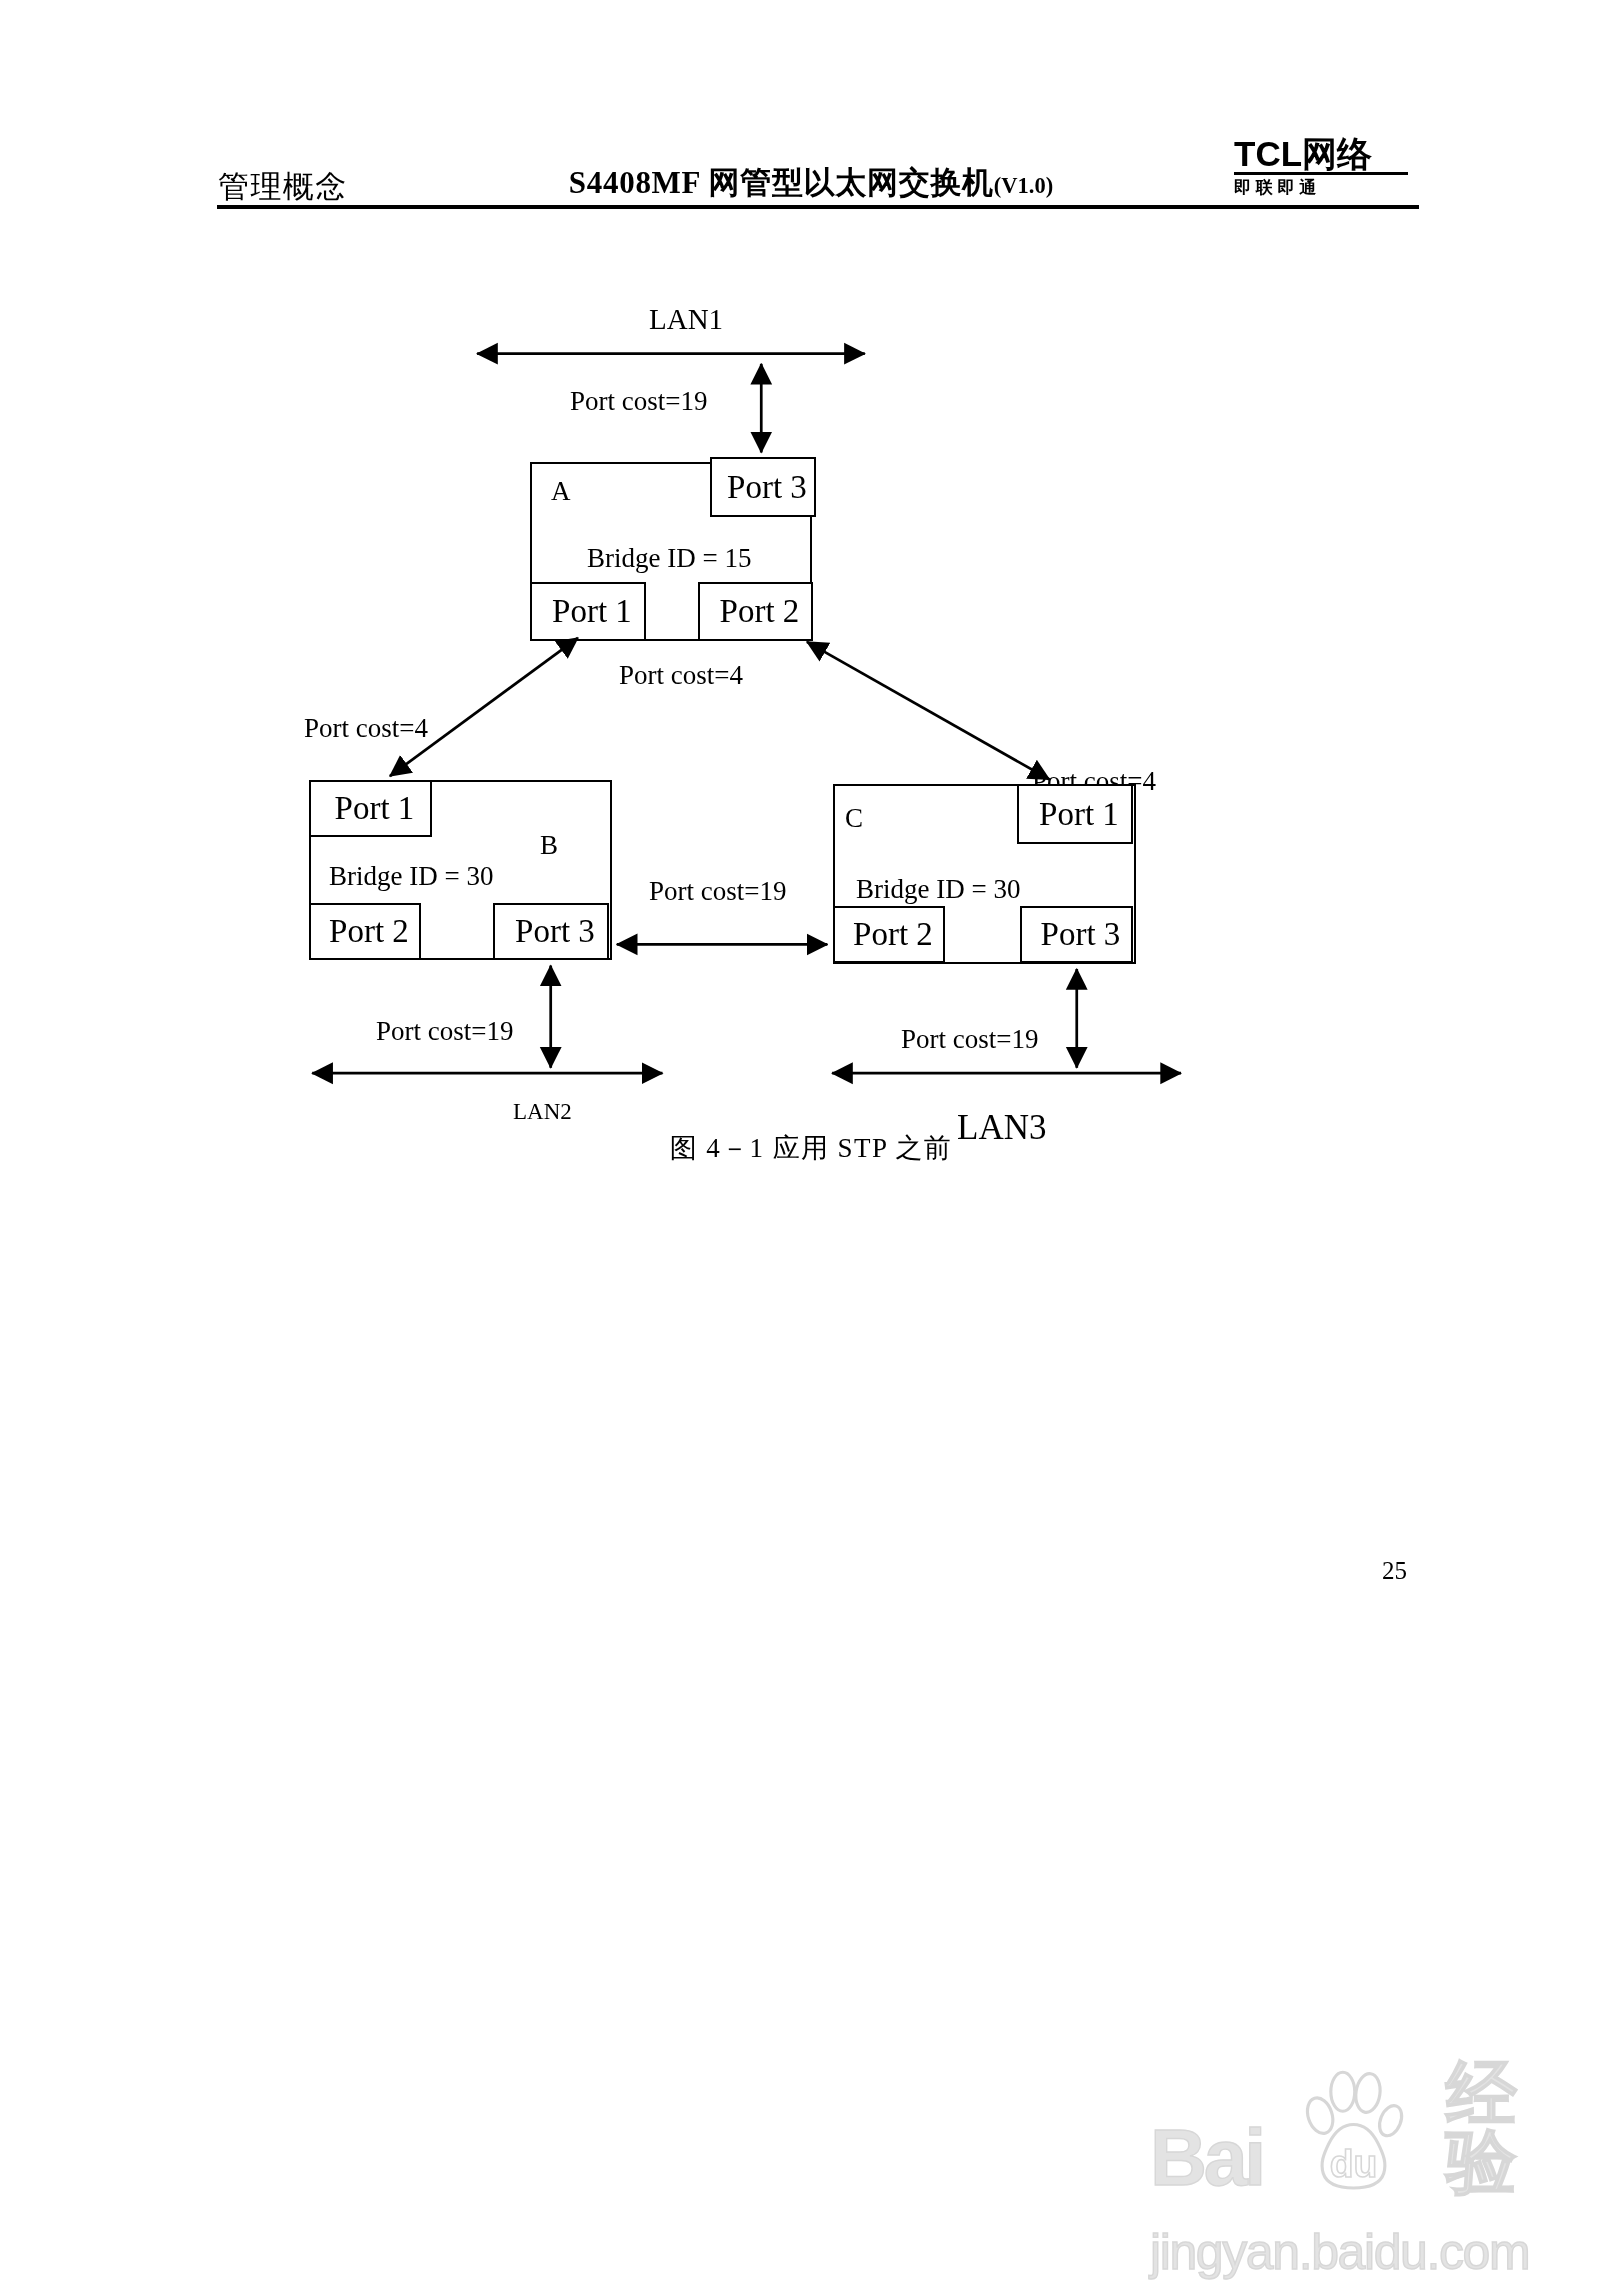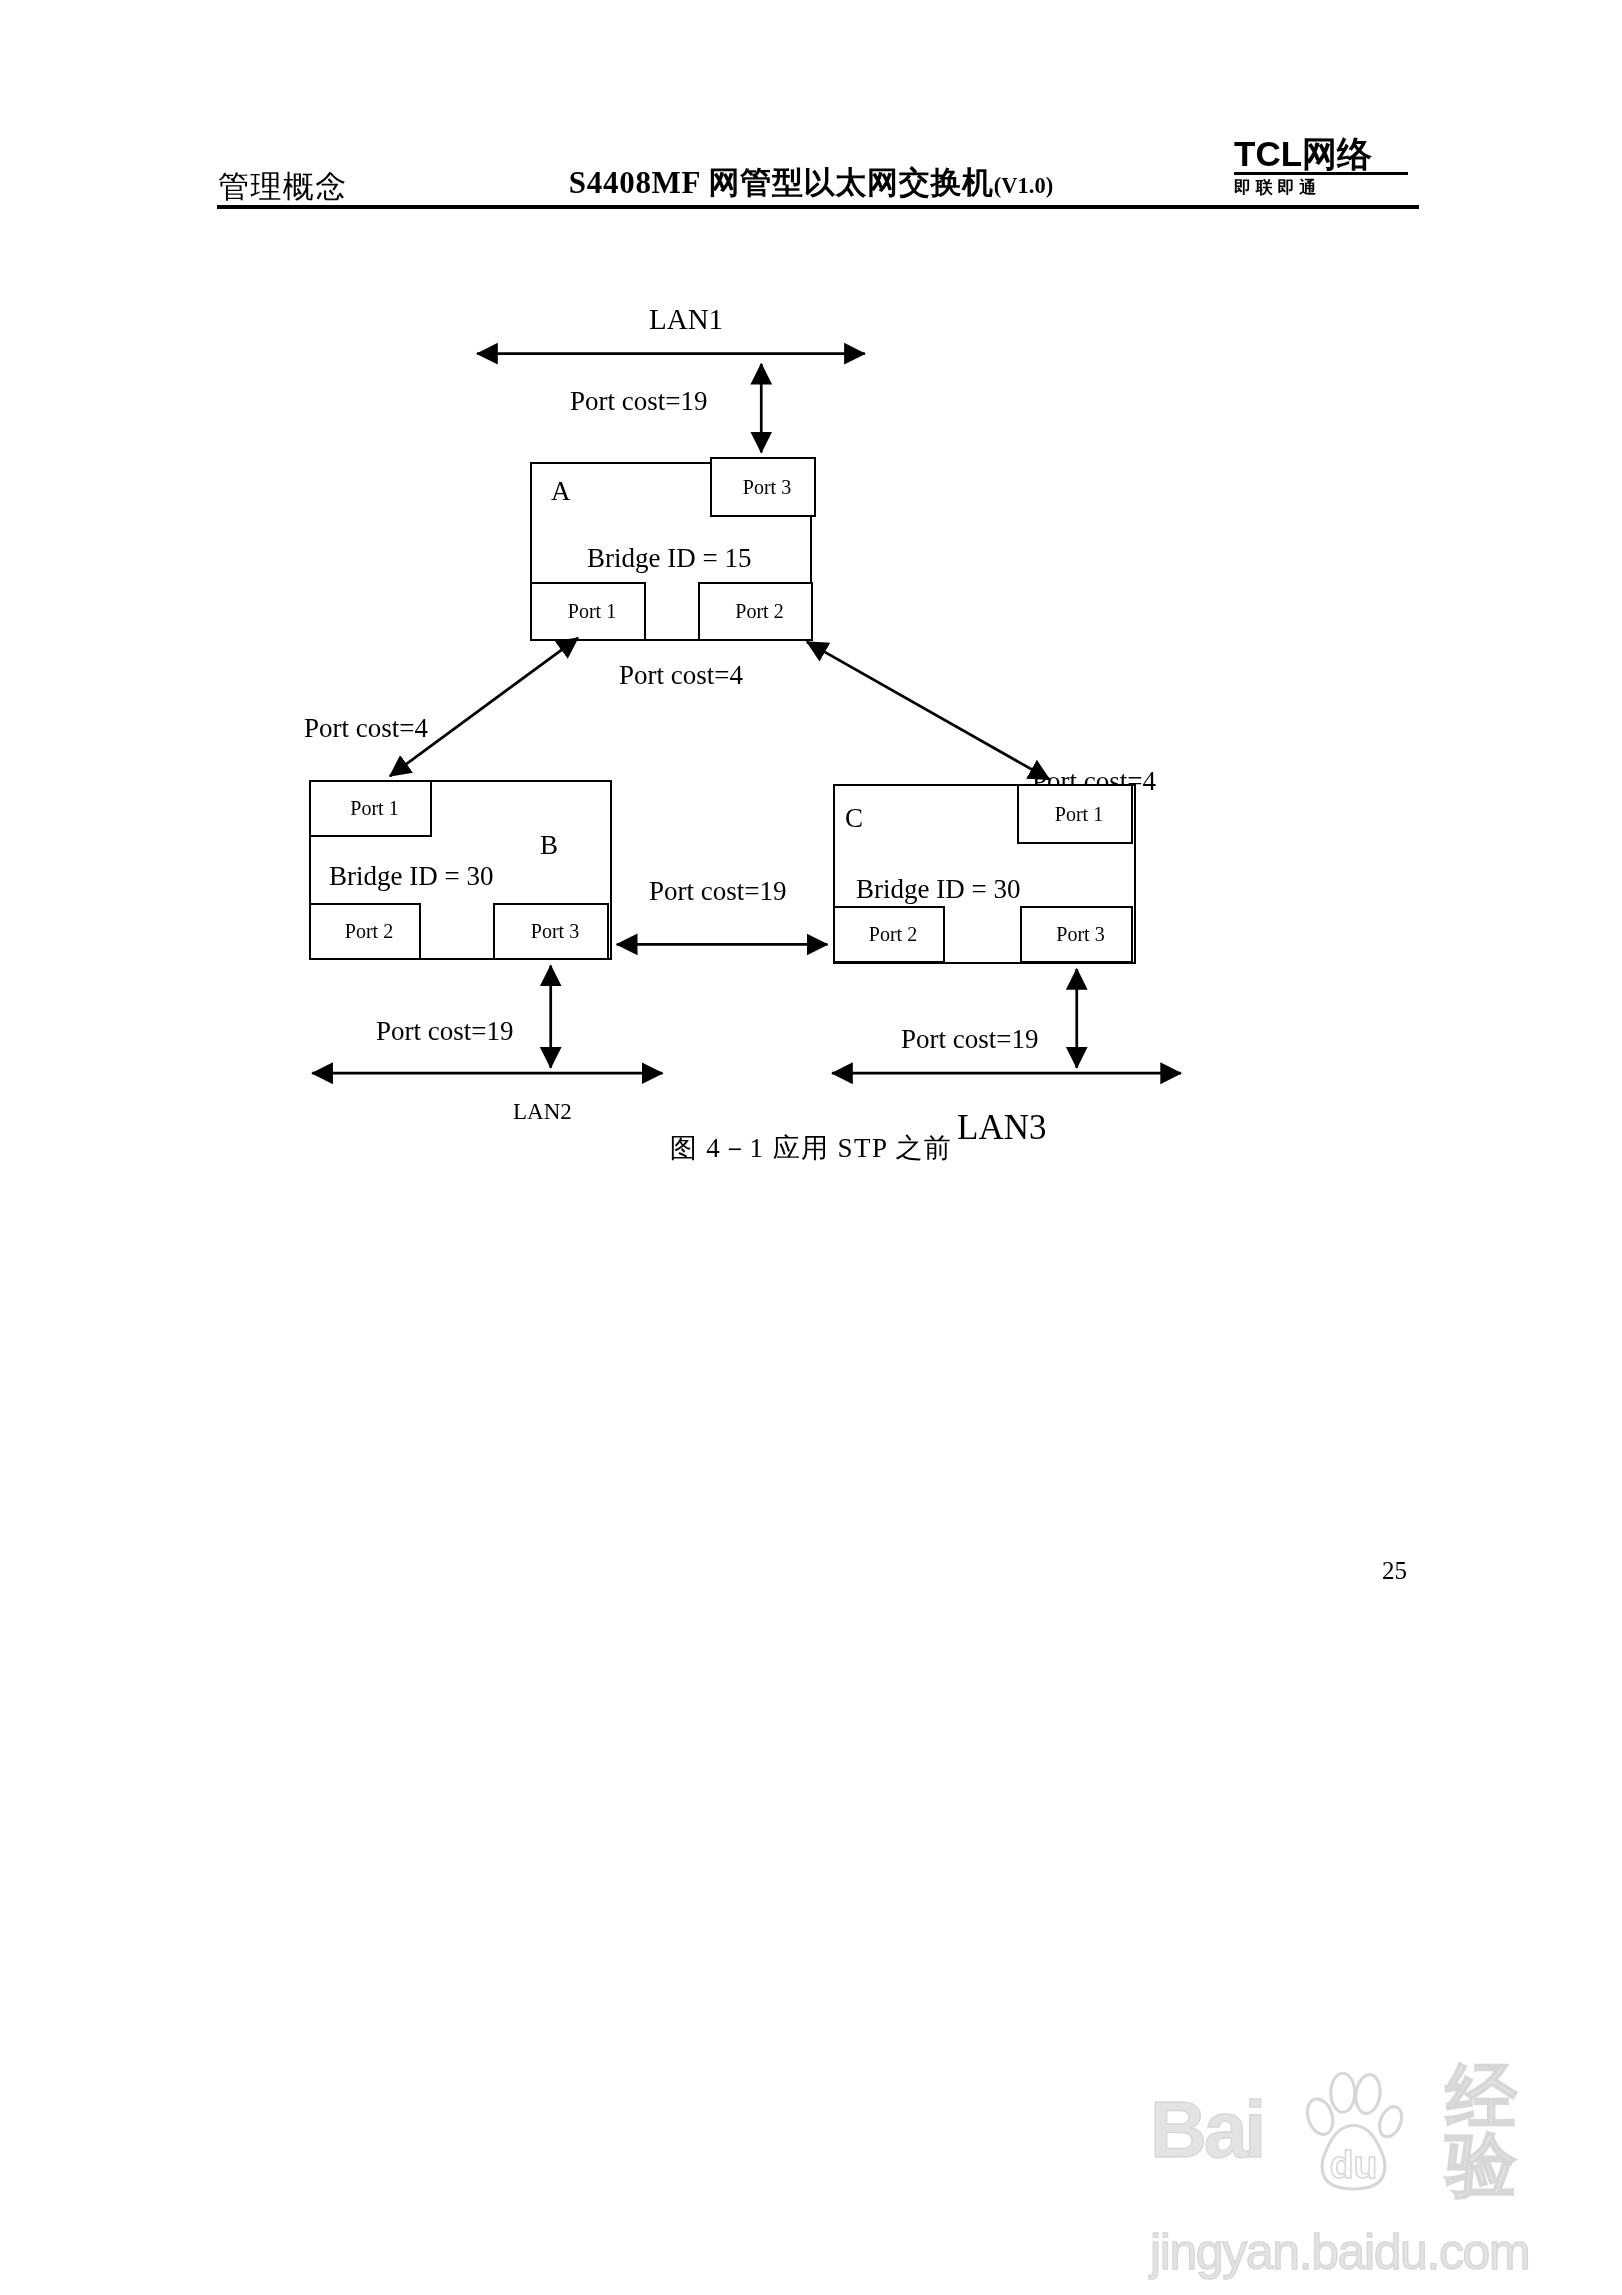--- a/index.html
+++ b/index.html
@@ -13,32 +13,32 @@
   .hdr-title .t-main{font-size:31px;font-weight:bold;letter-spacing:0.7px;}
   .hdr-title .t-ver{font-size:22.5px;font-weight:bold;}
   .hdr-rule{position:absolute;left:217px;top:205px;width:1202px;height:4.1px;background:#000;}
   .logo{position:absolute;left:1234px;top:136px;width:174px;font-family:"Liberation Sans","DejaVu Sans",sans-serif;}
   .logo .brand{font-size:35px;font-weight:bold;letter-spacing:0px;line-height:1;white-space:nowrap;}
   .logo .rule{height:2.7px;background:#000;margin-top:1.4px;}
   .logo .slogan{display:flex;justify-content:space-between;font-size:17px;font-weight:bold;margin-top:1.4px;}
   
   .box{position:absolute;background:#fff;border:2.7px solid #000;box-sizing:border-box;}
   .port{position:absolute;background:#fff;border:2.7px solid #000;box-sizing:border-box;
-        display:flex;align-items:center;justify-content:center;font-size:20px;white-space:nowrap;padding-left:8px;}
+        display:flex;align-items:center;justify-content:center;font-size:33px;white-space:nowrap;padding-left:8px;}
   .lbl{position:absolute;font-size:27px;white-space:nowrap;}
   .bname{position:absolute;font-size:27px;white-space:nowrap;}
   .bid{position:absolute;font-size:27px;white-space:nowrap;}
   .caption{position:absolute;left:0;top:1130px;width:1622px;text-align:center;font-size:27px;letter-spacing:1.4px;white-space:nowrap;}
   .pageno{position:absolute;left:1382px;top:1557px;font-size:25px;}
   svg.arrows{position:absolute;left:0;top:0;}
   
   .wm{position:absolute;left:1150px;top:2066px;width:423px;
       font-family:"Liberation Sans","DejaVu Sans",sans-serif;color:#e3e3e3;
       -webkit-text-stroke:1.4px #d7d7d7;}
-  .wm-row1{display:flex;align-items:center;height:129px;gap:40px;}
+  .wm-row1{display:flex;align-items:flex-end;height:129px;gap:40px;}
   .wm-bai{font-size:79px;font-weight:bold;letter-spacing:-3.4px;line-height:0.92;}
   .wm-jy{font-size:71px;font-weight:bold;letter-spacing:-2px;line-height:0.95;margin-left:1.4px;}
   .wm-url{font-size:50px;font-weight:normal;letter-spacing:-1.4px;margin-top:28px;}
 </style>
 </head>
 <body>
 
 <div class="page">
 
   <div class="hdr-left">管理概念</div>

